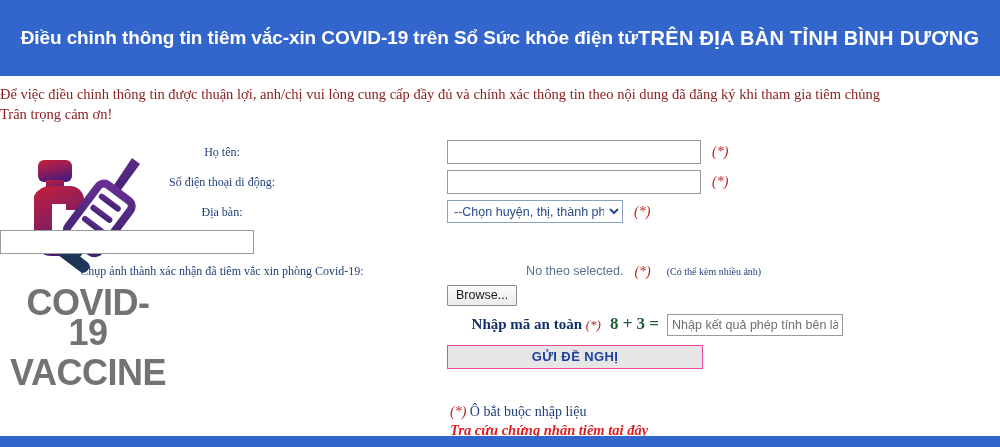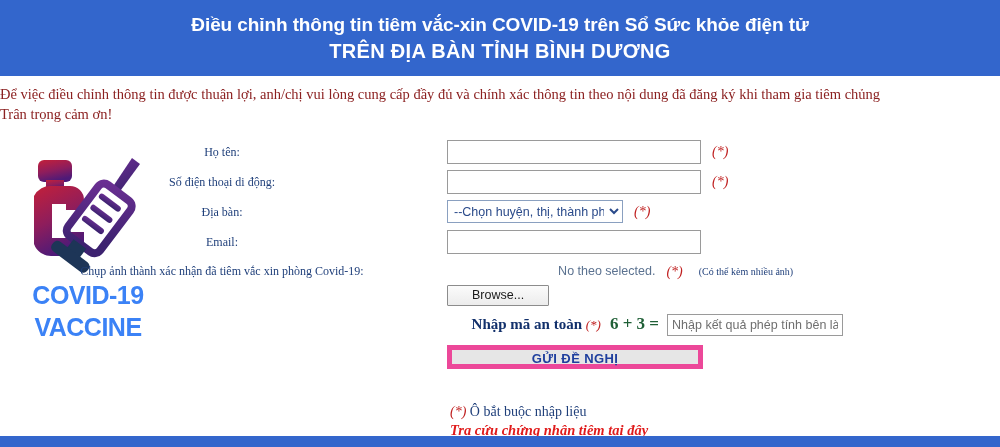--- a/index.html
+++ b/index.html
@@ -16,21 +16,21 @@
   }
 
   
   .header-bar {
     position: absolute;
     left: 0; top: 0;
     width: 1000px;
     height: 76px;
     background: #3366cc;
     display: flex;
-    flex-direction: column;
+    flex-direction: row;
     align-items: center;
     justify-content: center;
     box-sizing: border-box;
   }
   .header-title-line {
     color: #ffffff;
     font-family: "Liberation Sans", sans-serif;
     font-weight: bold;
     font-size: 19px;
     line-height: 26px;
@@ -59,25 +59,25 @@
     position: absolute;
     left: 8px;
     top: 150px;
     width: 160px;
     text-align: center;
   }
   .logo-art { width: 160px; height: 128px; display: block; }
   .logo-text {
     font-family: "Liberation Sans", sans-serif;
     font-weight: bold;
-    color: #3b82f6;
-    font-size: 25px;
+    color: #737373;
+    font-size: 36px;
     line-height: 30px;
     letter-spacing: -0.5px;
-    margin-top: 2px;
+    margin-top: 10px;
   }
 
   
   .form-area {
     position: absolute;
     left: 0;
     top: 140px;
     width: 1000px;
   }
   .form-row {
@@ -164,21 +164,21 @@
   .file-ctrl {
     display: inline-flex;
     align-items: center;
     font-family: "Liberation Sans", sans-serif;
     font-size: 12.5px;
     height: 22px;
   }
   .browse-btn {
     border: 1px solid #8c8c8c;
     background: linear-gradient(#fbfbfb, #ececec);
-    padding: 2px 24px;
+    padding: 2px 8px;
     color: #1a1a1a;
     font-size: 12.5px;
     font-family: "Liberation Sans", sans-serif;
     line-height: 15px;
     border-radius: 1px;
     cursor: pointer;
     margin-top: 48px;
   }
   .file-status {
     margin-left: 9px;
@@ -228,21 +228,21 @@
     outline: none;
   }
   input.captcha-input::placeholder { color: #6f6f6f; }
 
   
   .submit-row { margin-top: 7px; }
   .submit-btn {
     width: 256px;
     height: 24px;
     box-sizing: border-box;
-    border: 5px solid #ec4899;
+    border: 1px solid #ec4899;
     background: #e6e6e6;
     color: #1f3f9e;
     font-family: "Liberation Sans", sans-serif;
     font-weight: bold;
     font-size: 13px;
     letter-spacing: 0.4px;
     cursor: pointer;
   }
 
   
@@ -348,21 +348,20 @@
     <div class="lbl">Địa bàn:</div>
     <div class="field">
       <select class="sel">
         <option>--Chọn huyện, thị, thành phố--</option>
       </select>
     </div>
     <div class="req">(*)</div>
   </div>
 
   <div class="form-row">
-    <div class="lbl">Email:</div>
     <div class="field">
       <input class="txt" type="text" value="" style="">
     </div>
   </div>
 
   <div class="form-row file-row">
     <div class="lbl">Chụp ảnh thành xác nhận đã tiêm vắc xin phòng Covid-19:</div>
     <div class="field">
       <div class="file-ctrl">
         <span class="browse-btn">Browse...</span>
@@ -372,21 +371,21 @@
     <div class="req">(*)</div>
     <div class="note">(Có thể kèm nhiều ảnh)</div>
   </div>
 
 
   <div class="form-row captcha-row">
     <div class="captcha-label">
       <span>Nhập mã an toàn</span>
       <span class="star">(*)</span>
     </div>
-    <div class="captcha-expr">6 + 3 =</div>
+    <div class="captcha-expr">8 + 3 =</div>
     <input class="captcha-input" type="text" placeholder="Nhập kết quả phép tính bên là..." style="">
   </div>
 
   <div class="form-row submit-row">
     <div class="lbl"></div>
     <button class="submit-btn">GỬI ĐỀ NGHỊ</button>
   </div>
 
 </div>
 

